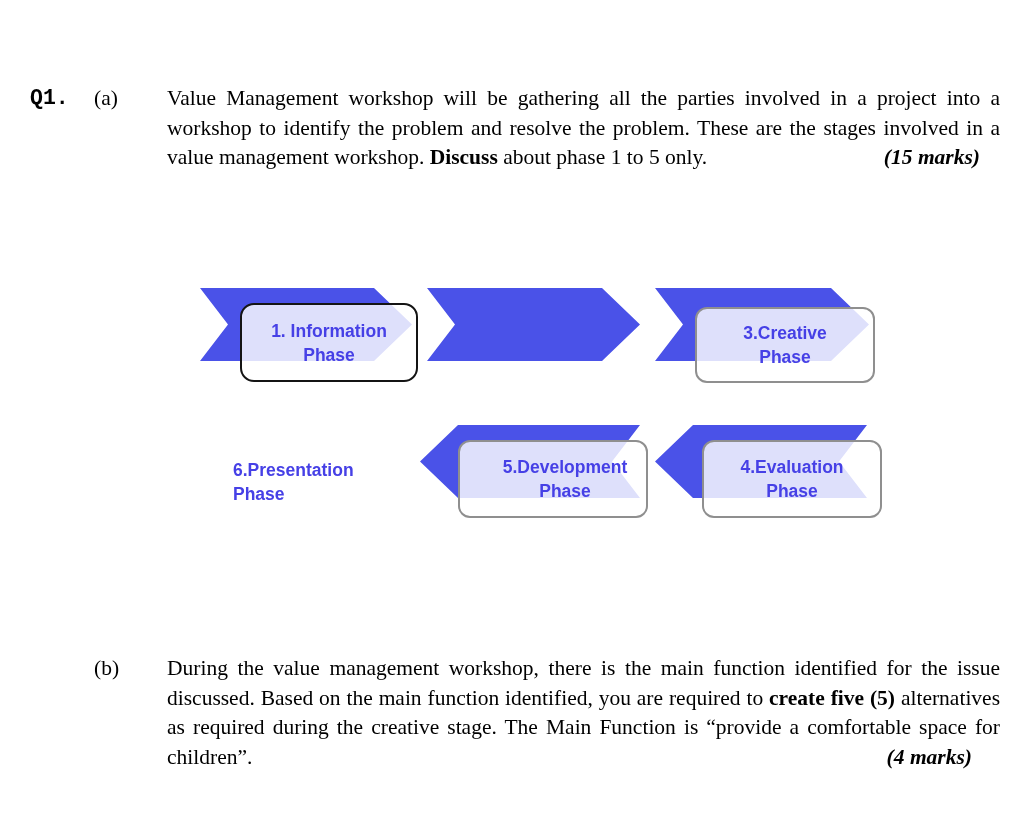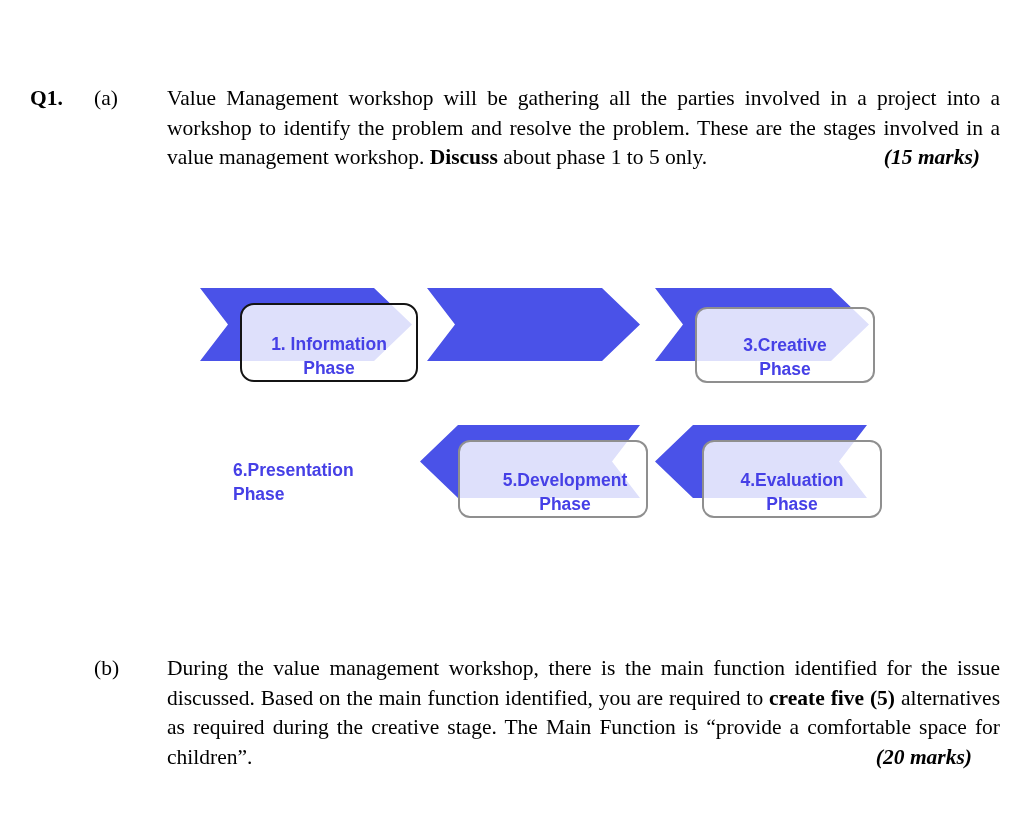--- a/index.html
+++ b/index.html
@@ -11,21 +11,21 @@
   }
   *{margin:0;padding:0;box-sizing:border-box;}
   html,body{background:var(--page-bg);}
   body{
     width:1024px;height:818px;position:relative;overflow:hidden;
     font-family:"Liberation Serif", serif;color:#000;
   }
   
   .qnum{
     position:absolute;left:30px;top:84px;
-    font-size:21.5px;font-weight:bold;line-height:29.5px;
+    font-size:21.5px;font-weight:bold;line-height:29.5px;font-family:Liberation Mono, monospace;
   }
   .plabel{
     position:absolute;left:94px;
     font-size:21.5px;line-height:29.5px;
   }
   .plabel.a{top:84px;}
   .plabel.b{top:654px;}
   .ptext{
     position:absolute;left:167px;width:833px;
     font-size:21.5px;line-height:29.5px;text-align:justify;
@@ -43,21 +43,21 @@
     position:absolute;background:var(--arrow-blue);
   }
   .arrow.right{
     clip-path:polygon(0 0, calc(100% - 38px) 0, 100% 50%, calc(100% - 38px) 100%, 0 100%, 28px 50%);
   }
   .arrow.left{
     clip-path:polygon(38px 0, 100% 0, calc(100% - 28px) 50%, 100% 100%, 38px 100%, 0 50%);
   }
   .pbox{
     position:absolute;display:flex;flex-direction:column;
-    align-items:center;justify-content:flex-end;
+    align-items:center;justify-content:center;
     background:rgba(255,255,255,0.82);
     border:2px solid var(--border-gray);border-radius:12px;
   }
   .pbox.selected{
     border:2.5px solid var(--border-black);border-radius:14px;
   }
   .pline{
     font-family:"Liberation Sans", sans-serif;
     font-weight:bold;font-size:17.5px;line-height:24px;
     color:var(--text-blue);text-align:center;white-space:nowrap;
@@ -117,13 +117,13 @@
 
   <div class="arrow left a4"></div>
   <div class="pbox b4">
     <div class="pline">4.Evaluation</div>
     <div class="pline">Phase</div>
   </div>
 
 </div>
 
 <div class="plabel b">(b)</div>
-<div class="ptext b"><span>During the value management workshop, there is the main function identified for the issue discussed. Based on the main function identified, you are required to </span><b>create five (5)</b><span> alternatives as required during the creative stage. The Main Function is “provide a comfortable space for children”.</span><span class="marks m10">(20 marks)</span></div>
+<div class="ptext b"><span>During the value management workshop, there is the main function identified for the issue discussed. Based on the main function identified, you are required to </span><b>create five (5)</b><span> alternatives as required during the creative stage. The Main Function is “provide a comfortable space for children”.</span><span class="marks m10">(4 marks)</span></div>
 
 </body></html>

